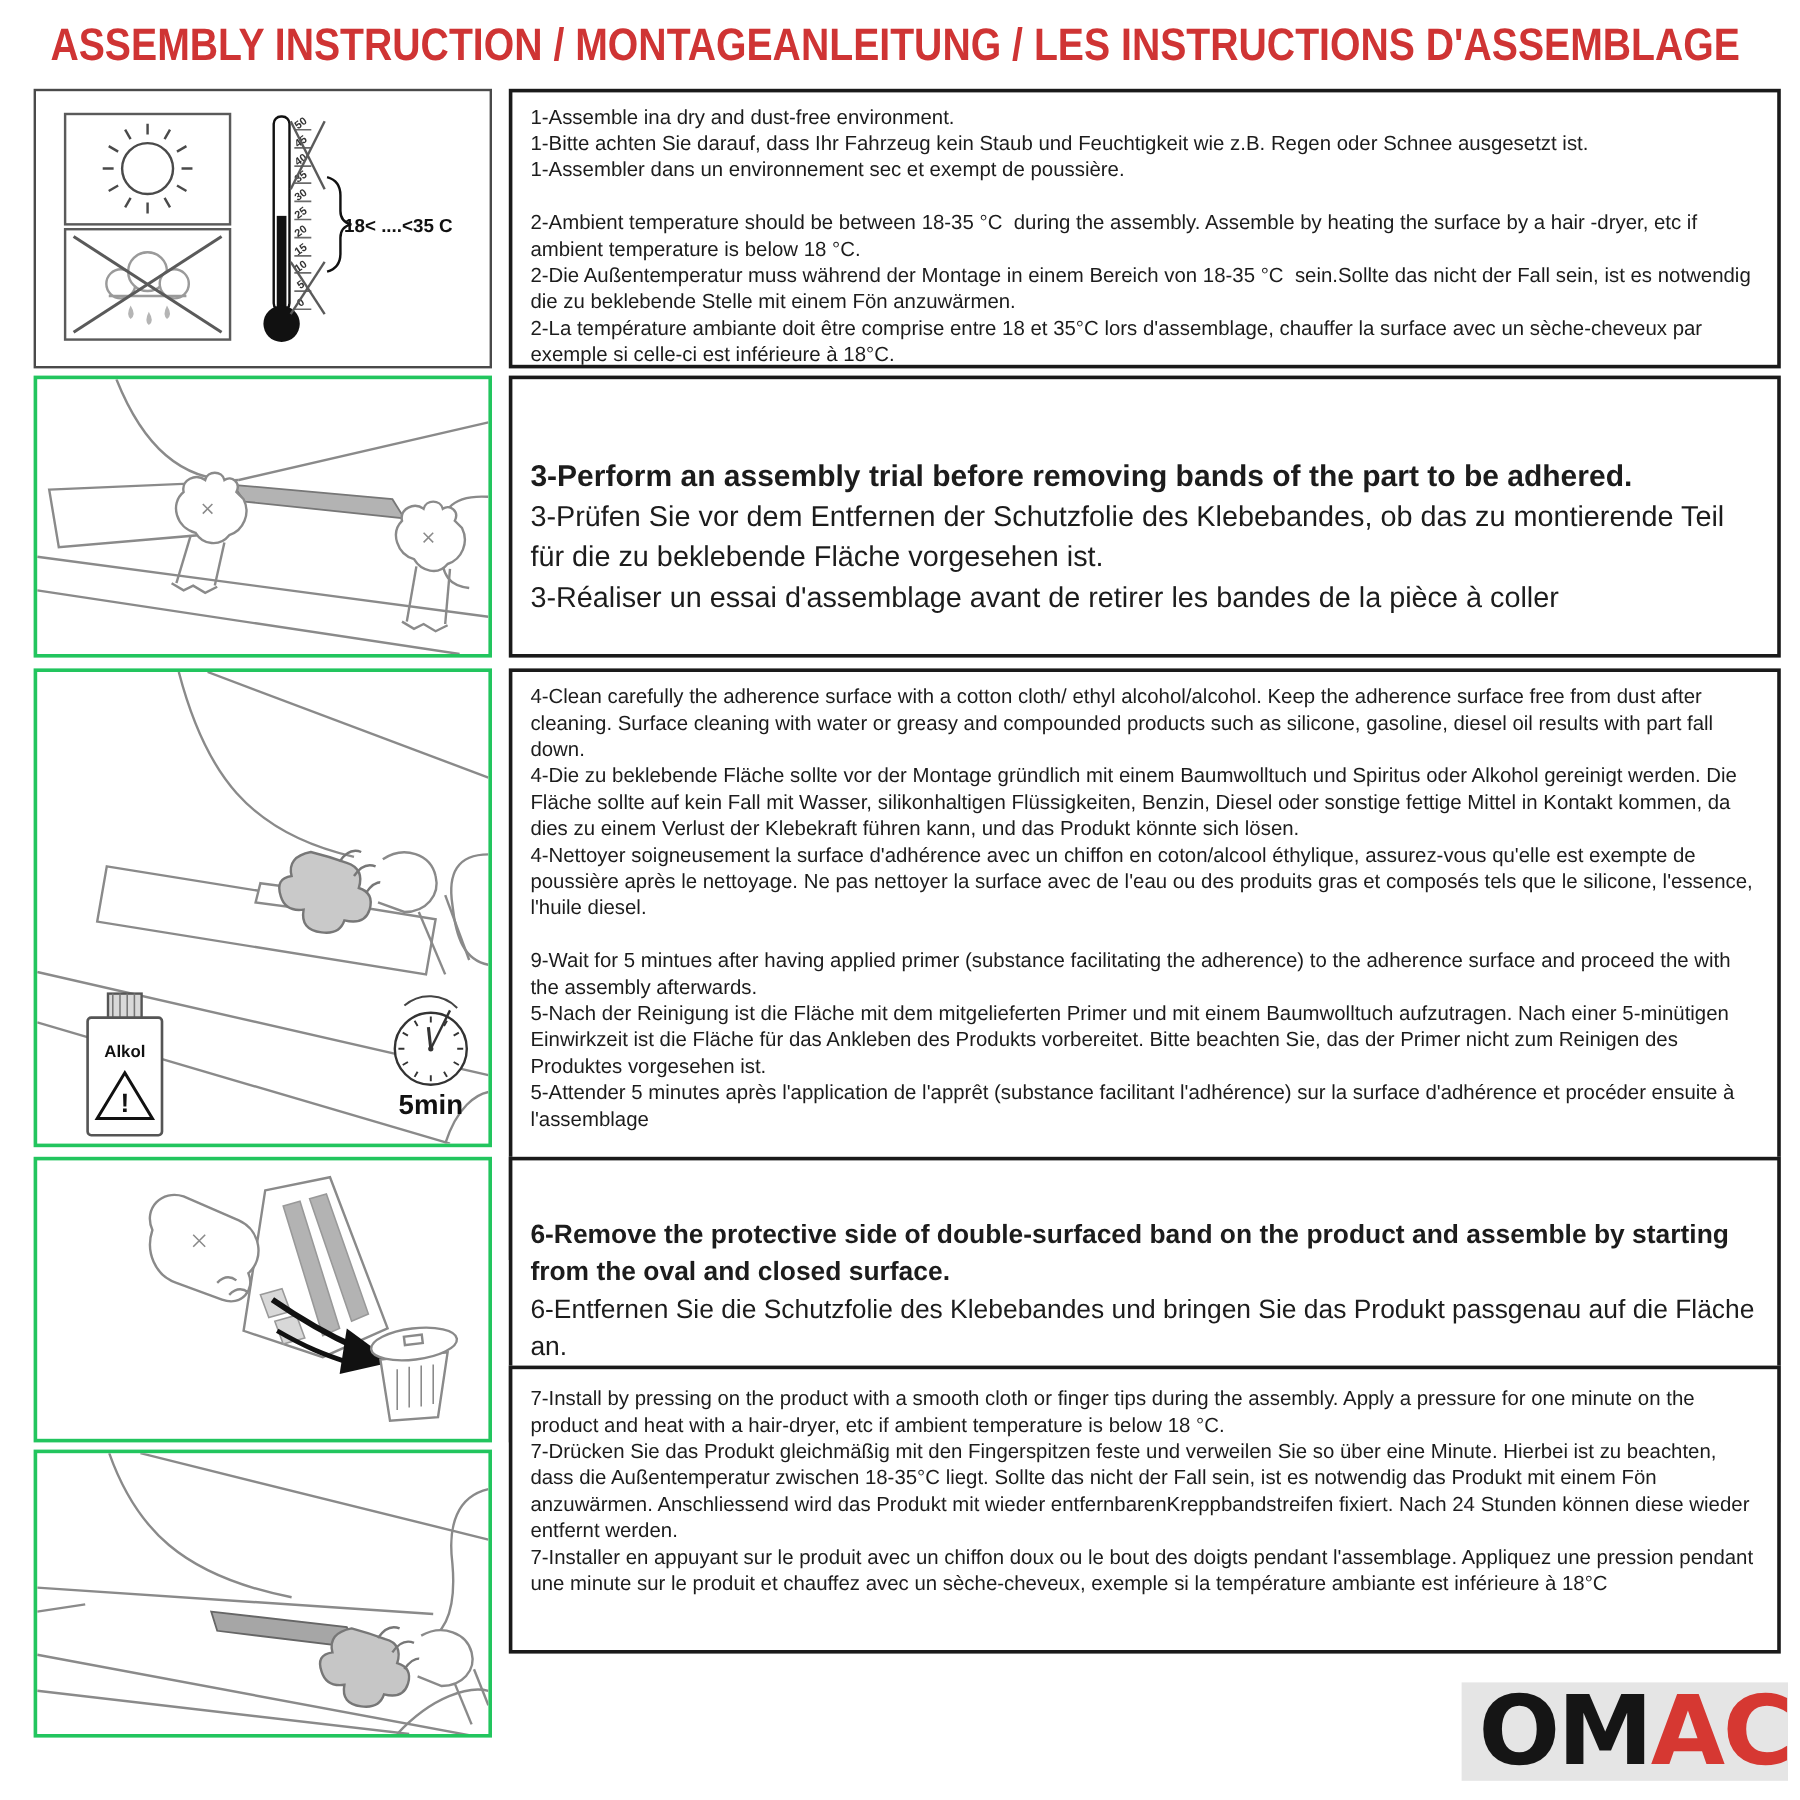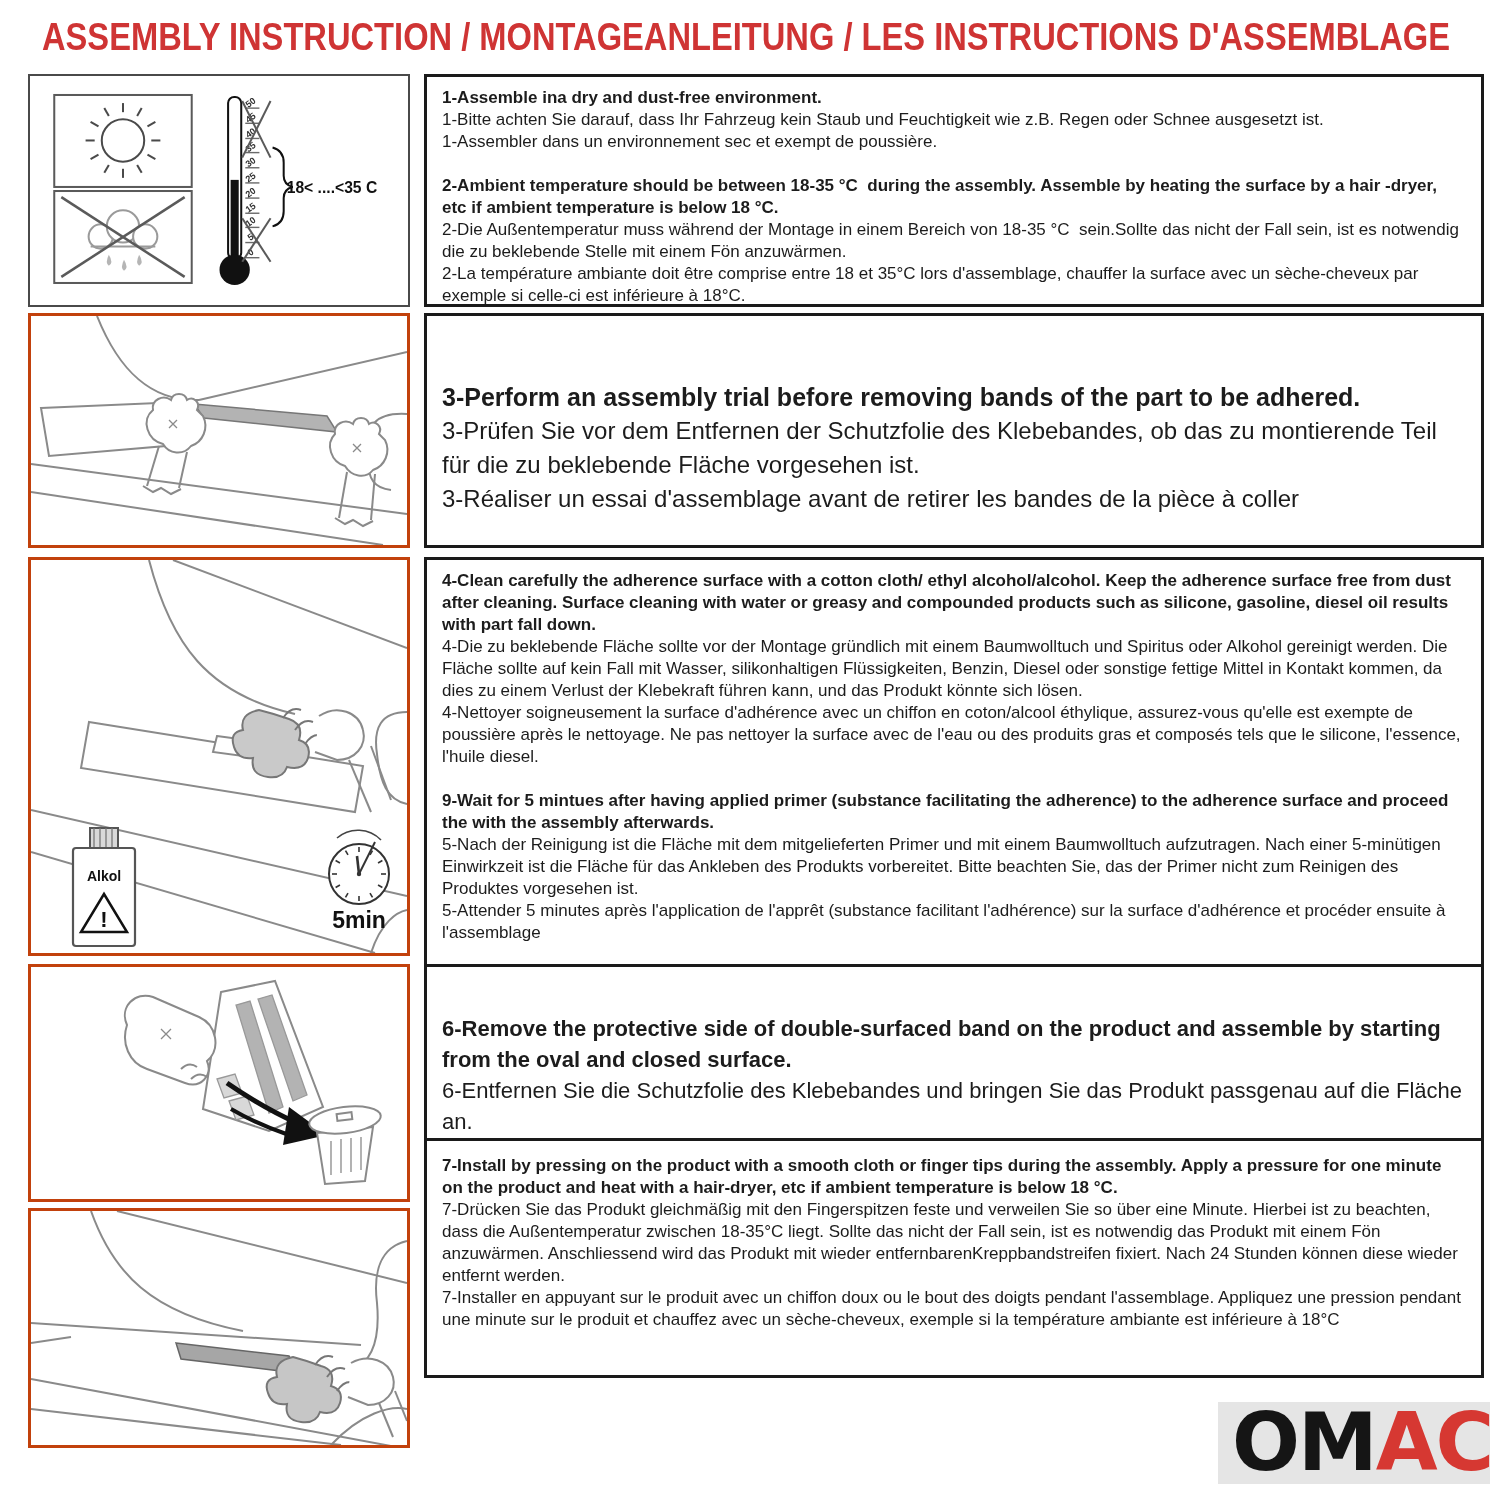--- a/index.html
+++ b/index.html
@@ -8,27 +8,27 @@
     --logo_red:#d63832;
     --line_gray:#8a8a8a;
     --strip_gray:#b3b3b3;
     --ink:#1c1c1c;
   }
   *{box-sizing:border-box;margin:0;padding:0}
   html,body{background:#ffffff}
   body{font-family:"Liberation Sans",sans-serif;color:var(--ink)}
   #page{position:relative;width:1500px;height:1500px;background:#fff;overflow:hidden}
   .title-svg{position:absolute;left:40px;top:12px}
-  .row-left{position:absolute;left:28px;width:382px;background:#fff;border:3px solid #c2410c}
+  .row-left{position:absolute;left:28px;width:382px;background:#fff;border:3px solid #22c55e}
   .row-left.thin{border:2px solid #4a4a4a}
   .row-right{position:absolute;left:424px;width:1060px;background:#fff;border:3px solid #1a1a1a;overflow:hidden}
   .txt{padding:10px 15px 8px 15px}
   .txt p{margin:0;white-space:pre-wrap}
   .small p{font-size:17px;line-height:22px;font-weight:400}
-  .small p.b{font-weight:700}
+  .small p.b{font-weight:400}
   .large{padding-top:64px}
   .large p{font-size:24px;line-height:34px;font-weight:400}
   .large p.b{font-weight:700;font-size:25px}
   .medium{padding-top:46px}
   .medium p{font-size:22px;line-height:31px;font-weight:400}
   .medium p.b{font-weight:700}
   .gap{margin-top:22px !important}
   svg{display:block}
   .illus-svg{width:100%;height:100%}
   .logo{position:absolute;left:1218px;top:1402px;width:272px;height:82px;background:#e5e5e5;

